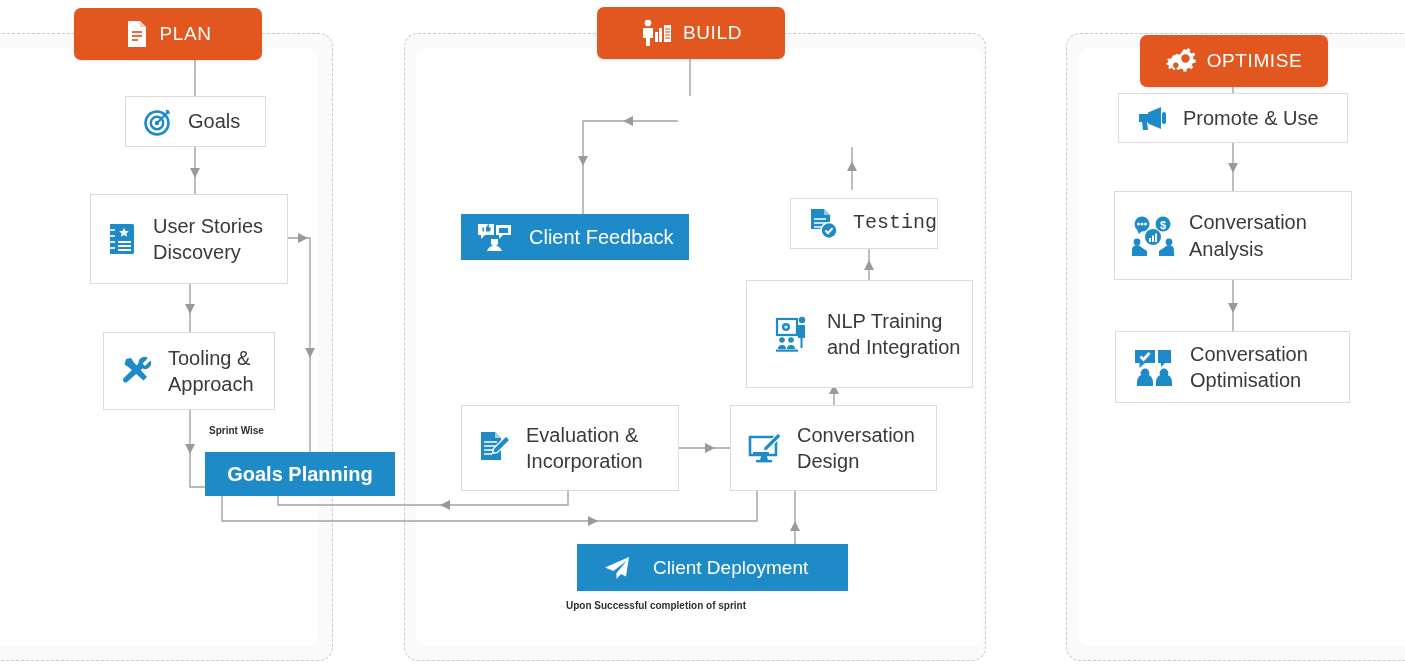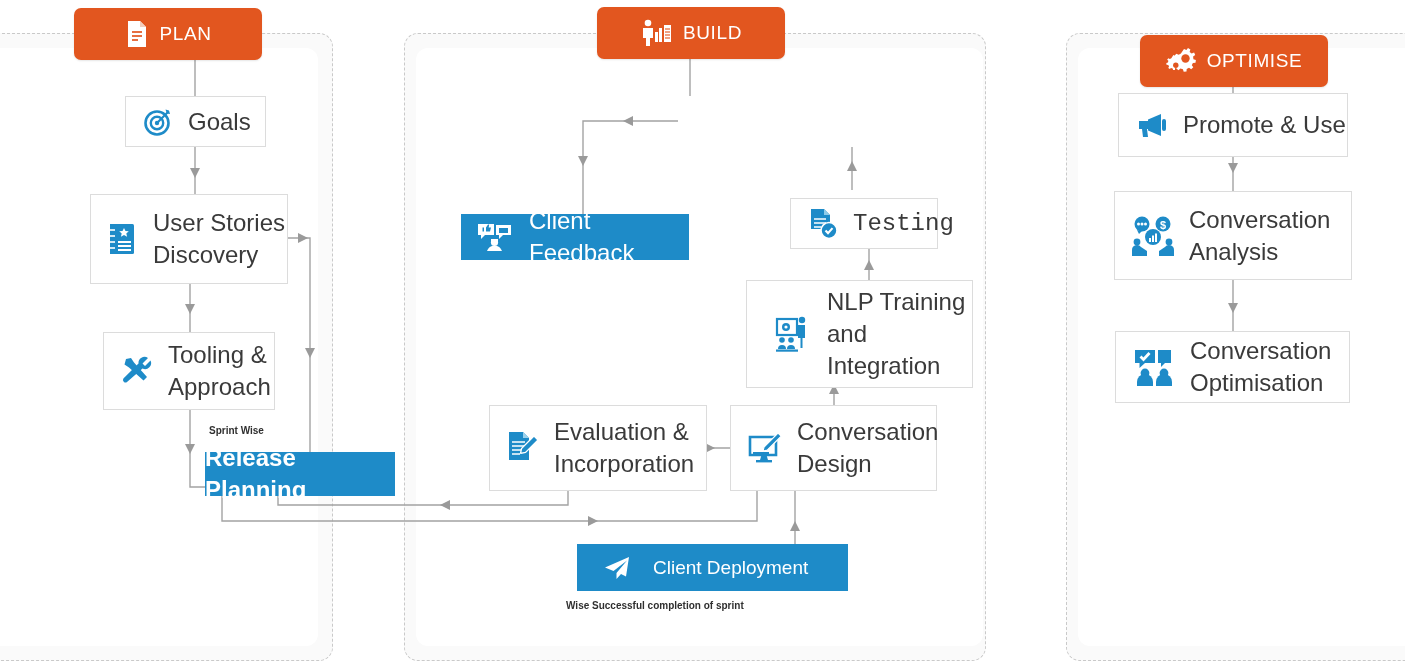--- a/index.html
+++ b/index.html
@@ -55,21 +55,21 @@
     position: absolute;
     background: #ffffff;
     border: 1px solid #dcdcdc;
     display: flex;
     align-items: center;
     z-index: 20;
     padding-left: 16px;
     gap: 14px;
   }
   .node .node-label {
-    font-size: 24px;
+    font-size: 20px;
     color: #3a3a3a;
     line-height: 1.32;
     white-space: pre-line;
   }
   .node .node-icon { display:flex; align-items:center; flex:none; }
 
   
   .node.blue {
     background: #1e8bc8;
     border: none;
@@ -263,21 +263,21 @@
         <path d="M28 4 l-5.5 5.5 2.5 2.5 5.5-5.5 a6 6 0 0 1 -8 8 L7 28 a2.6 2.6 0 0 1 -3.6-3.6 L18.5 9.5 a6 6 0 0 1 9.5-5.5 z" fill="#1e8bc8"></path>
       </svg>
     </span>
     <span class="node-label">Tooling &amp;
 Approach</span>
   </div>
 
   <div class="annotation" style="left:209px; top:425px;">Sprint Wise</div>
 
   <div class="node blue center" style="left:205px; top:452px; width:190px; height:44px;">
-    <span class="node-label">Release Planning</span>
+    <span class="node-label">Goals Planning</span>
   </div>
 
 
   <div class="node blue" style="left:461px; top:214px; width:228px; height:46px; padding-left:14px; gap:16px;">
     <span class="node-icon">
       <svg width="38" height="32" viewBox="0 0 38 32">
         <path d="M3 3 h16 v11 h-9 l-4 4 v-4 h-3 z" fill="#ffffff"></path>
         <path d="M9 6.5 v4 h-1.5 v-4 z M11 10.5 v-4 l2-3 h1.2 l-.5 3 h2.3 l-1 4 z" fill="#1e8bc8"></path>
         <path d="M21 4 h15 v10 h-8 l-4 4 v-4 h-3 z" fill="#ffffff"></path>
         <rect x="24" y="7" width="9" height="5" fill="#1e8bc8"></rect>
@@ -321,21 +321,21 @@
         <path d="M3 34 a4 4 0 0 1 8 0 z" fill="#1e8bc8"></path>
         <circle cx="16" cy="25" r="2.8" fill="#1e8bc8"></circle>
         <path d="M12 34 a4 4 0 0 1 8 0 z" fill="#1e8bc8"></path>
         <rect x="1" y="34.5" width="22" height="2.2" fill="#1e8bc8"></rect>
       </svg>
     </span>
     <span class="node-label">NLP Training
 and Integration</span>
   </div>
 
-  <div class="node" style="left:461px; top:405px; width:218px; height:86px;margin-left:28px;">
+  <div class="node" style="left:461px; top:405px; width:218px; height:86px;">
     <span class="node-icon">
       <svg width="34" height="36" viewBox="0 0 34 36">
         <path d="M3 2 h14 l6 6 v22 h-20 z" fill="#1e8bc8"></path>
         <path d="M17 2 v6 h6 z" fill="#9bd1ec"></path>
         <g stroke="#ffffff" stroke-width="1.5">
           <line x1="6" y1="12" x2="19" y2="12"></line>
           <line x1="6" y1="16" x2="19" y2="16"></line>
           <line x1="6" y1="20" x2="19" y2="20"></line>
           <line x1="6" y1="24" x2="14" y2="24"></line>
         </g>
@@ -363,23 +363,23 @@
 
   <div class="node blue" style="left:577px; top:544px; width:271px; height:47px; padding-left:26px; gap:22px;">
     <span class="node-icon">
       <svg width="28" height="26" viewBox="0 0 28 26">
         <path d="M26 2 L2 12.5 l8.5 3.5 L24 5.5 l-10.5 12.5 v6 l4.5-5 5 2.5 z" fill="#ffffff"></path>
       </svg>
     </span>
     <span class="node-label" style="font-weight:normal; font-size:19px;">Client Deployment</span>
   </div>
 
-  <div class="annotation" style="left:566px; top:600px;">Wise Successful completion of sprint</div>
-
-  <div class="node" style="left:1118px; top:93px; width:230px; height:64px;text-align:right;">
+  <div class="annotation" style="left:566px; top:600px;">Upon Successful completion of sprint</div>
+
+  <div class="node" style="left:1118px; top:93px; width:230px; height:50px;text-align:right;">
     <span class="node-icon">
       <svg width="34" height="30" viewBox="0 0 34 30">
         <path d="M26 4 v22 l-13-5.5 v-11 z" fill="#1e8bc8"></path>
         <path d="M4 11 h10 v8 h-10 z" fill="#1e8bc8"></path>
         <path d="M7 19 h5 l1 8 h-5 z" fill="#1e8bc8"></path>
         <rect x="27" y="9" width="4" height="12" rx="2" fill="#1e8bc8"></rect>
       </svg>
     </span>
     <span class="node-label">Promote &amp; Use</span>
   </div>

